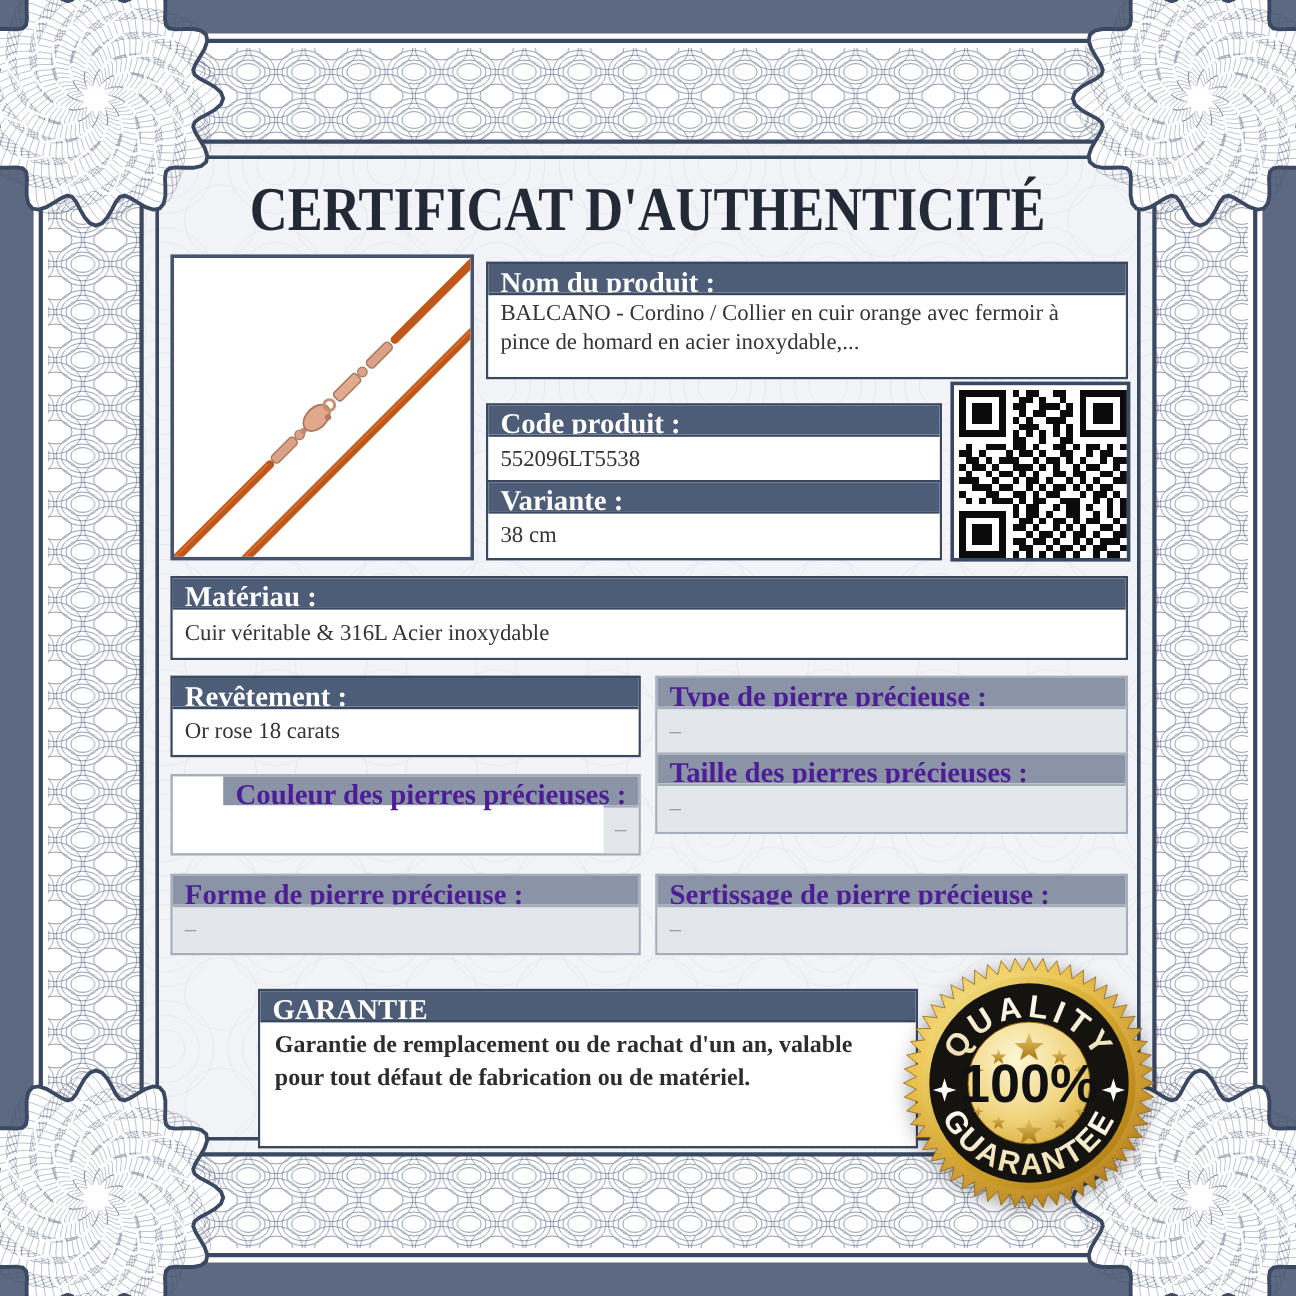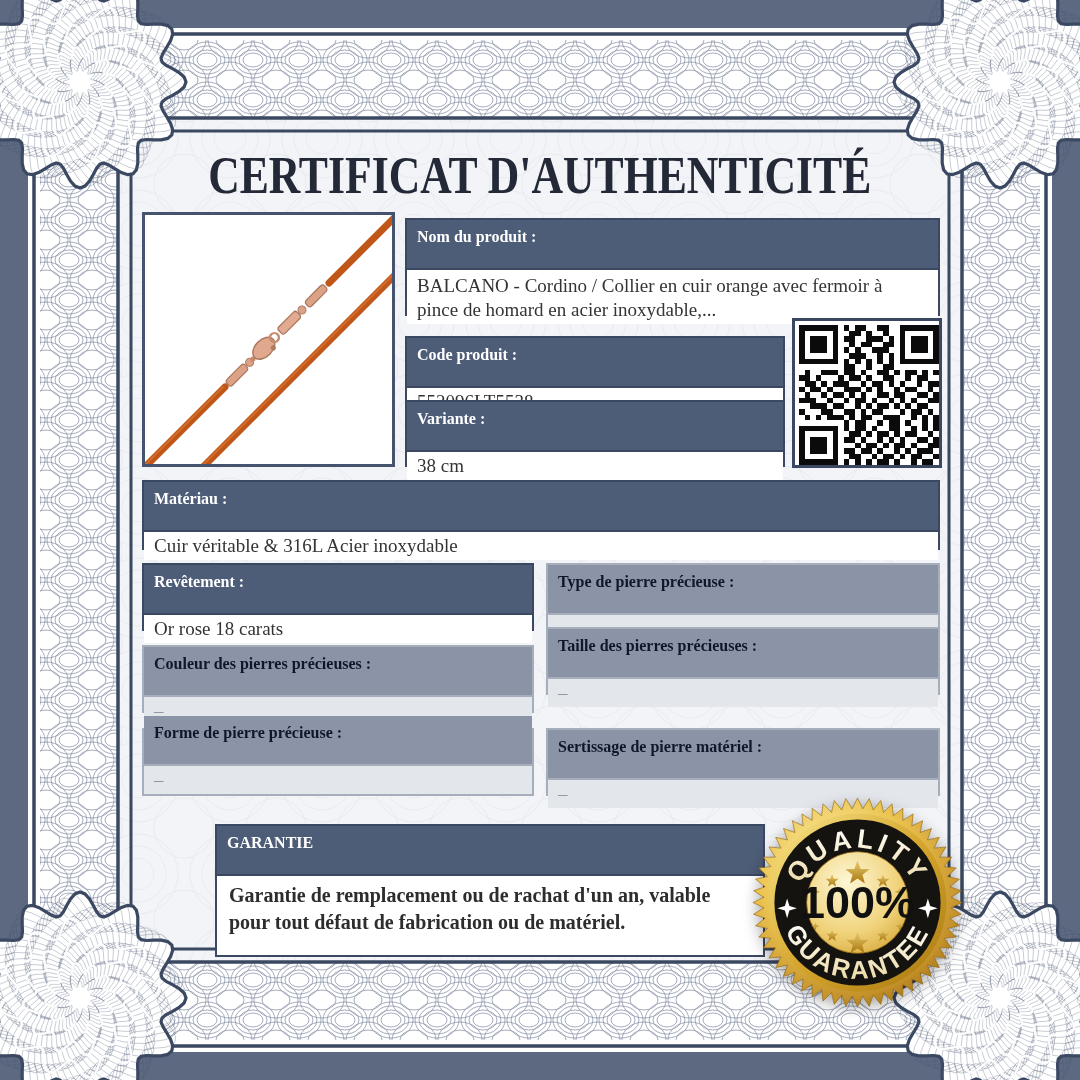--- a/index.html
+++ b/index.html
@@ -6,26 +6,26 @@
   #stage{position:relative;width:1080px;height:1080px;overflow:hidden;
          font-family:"Liberation Serif", serif;
          --c-line:#3b4862; --c-hd:#4d5c77; --c-muted-hd:#8b94a6; --c-muted-val:#e3e6eb;
          --c-frame:#5c6980; --c-content:#f3f4f7;}
   #bg-svg{position:absolute;left:0;top:0;z-index:0;}
   .abs{position:absolute;box-sizing:border-box;}
   #title{left:0;right:0;top:146px;text-align:center;z-index:2;color:#242938;
          font-weight:bold;font-size:52px;letter-spacing:0px;white-space:nowrap;}
   #title .squeeze{display:inline-block;transform:scaleX(.84);}
   .field{z-index:2;border:2px solid var(--c-line);background:#fff;display:flex;flex-direction:column;}
-  .field .hd{background:var(--c-hd);color:#fff;font-weight:bold;font-size:16px;
-             height:48px;line-height:33px;padding:0 10px;flex:none;}
+  .field .hd{background:var(--c-hd);color:#fff;font-weight:bold;font-size:24px;
+             height:24px;line-height:33px;padding:0 10px;flex:none;}
   .field .val{background:#fff;border-top:2px solid var(--c-line);color:#343434;font-size:19px;
               padding:2px 10px;flex:1;display:flex;align-items:center;line-height:1.25;}
   .field.muted{border-color:#a7aebb;}
-  .field.muted .hd{background:var(--c-muted-hd);color:#0f172a;}
+  .field.muted .hd{background:var(--c-muted-hd);color:#4c1d95;}
   .field.muted .val{background:var(--c-muted-val);border-top-color:#a7aebb;color:#8d95a4;}
   .field.warranty .val{font-weight:bold;font-size:20px;color:#2d2d2d;align-items:flex-start;
                        padding:6px 12px;line-height:1.34;}
   #photo-box{left:142px;top:212px;width:253px;height:255px;border:3px solid #46536e;background:#fff;z-index:2;}
   #qr-box{left:792px;top:318px;width:150px;height:150px;border:3px solid #3b4862;background:#fff;z-index:2;padding:4px;}
   #badge{left:750px;top:795px;width:215px;height:215px;z-index:3;filter:drop-shadow(0 4px 7px rgba(0,0,0,.35));}
   .badge-txt{font-family:"Liberation Sans", sans-serif;font-weight:bold;}
 </style>
 </head>
 <body>
@@ -592,37 +592,37 @@
   <div class="abs field" style="left:142px;top:563px;width:392px;height:68px;">
     <div class="hd">Revêtement :</div>
     <div class="val">Or rose 18 carats</div>
   </div>
 
   <div class="abs field muted" style="left:546px;top:563px;width:394px;height:68px;">
     <div class="hd">Type de pierre précieuse :</div>
     <div class="val">–</div>
   </div>
 
-  <div class="abs field muted" style="left:142px;top:645px;width:392px;height:68px;">
+  <div class="abs field muted" style="left:142px;top:645px;width:392px;height:68px;align-items:flex-end;">
     <div class="hd">Couleur des pierres précieuses :</div>
     <div class="val">–</div>
   </div>
 
   <div class="abs field muted" style="left:546px;top:627px;width:394px;height:68px;">
     <div class="hd">Taille des pierres précieuses :</div>
     <div class="val">–</div>
   </div>
 
   <div class="abs field muted" style="left:142px;top:728px;width:392px;height:68px;justify-content:flex-end;">
     <div class="hd">Forme de pierre précieuse :</div>
     <div class="val">–</div>
   </div>
 
   <div class="abs field muted" style="left:546px;top:728px;width:394px;height:68px;">
-    <div class="hd">Sertissage de pierre matériel :</div>
+    <div class="hd">Sertissage de pierre précieuse :</div>
     <div class="val">–</div>
   </div>
 
   <div class="abs field warranty" style="left:215px;top:824px;width:550px;height:133px;">
     <div class="hd">GARANTIE</div>
     <div class="val">Garantie de remplacement ou de rachat d'un an, valable pour tout défaut de fabrication ou de matériel.</div>
   </div>
 
   <svg id="badge" class="abs" viewBox="-110 -110 220 220">
     <defs>

